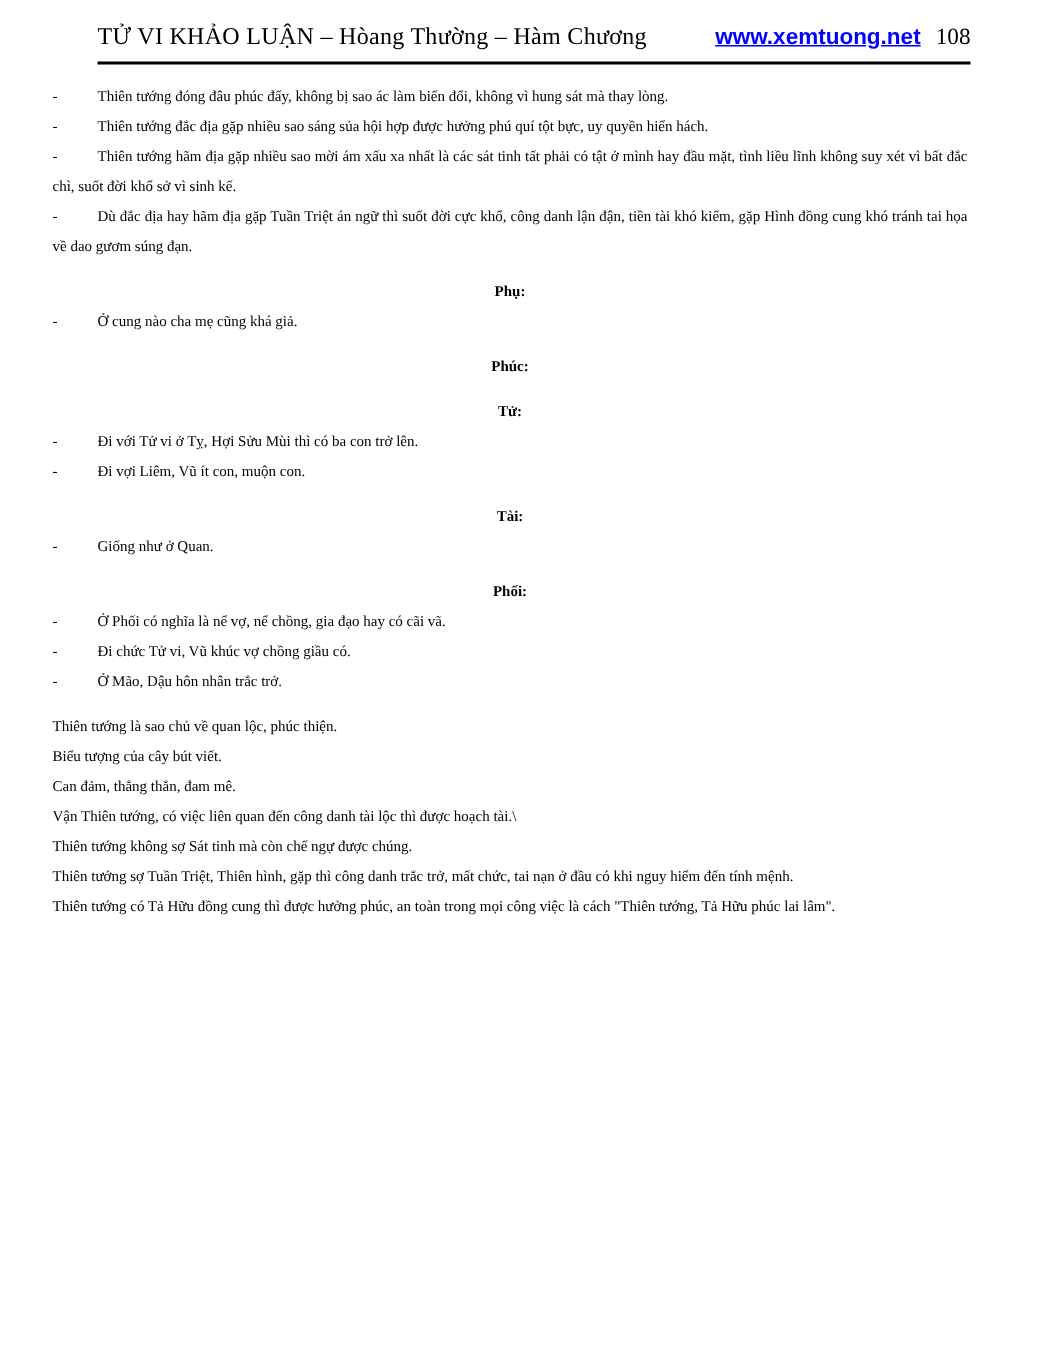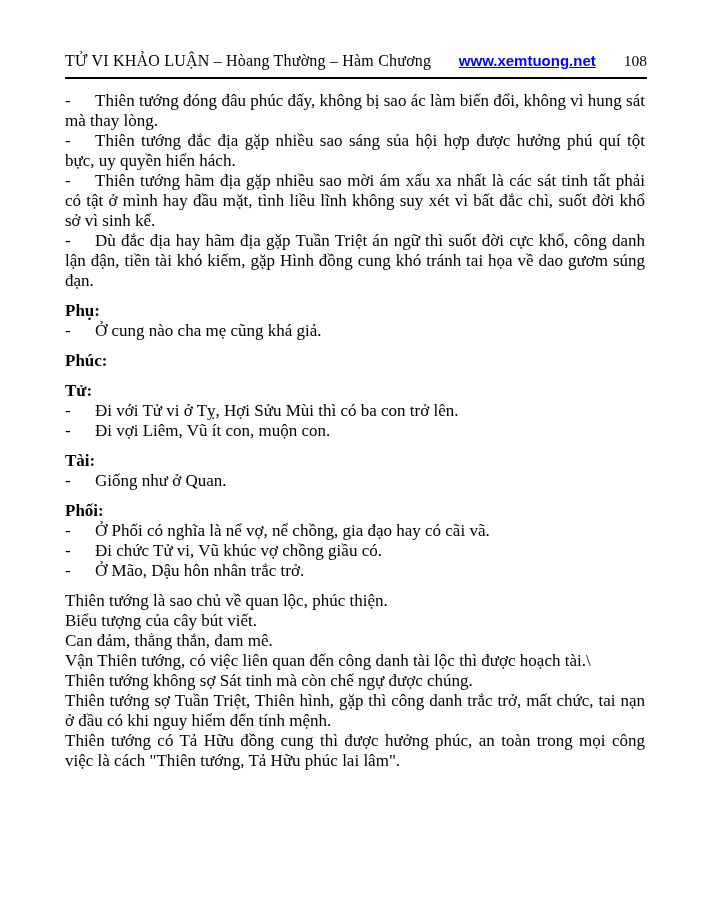--- a/index.html
+++ b/index.html
@@ -11,53 +11,53 @@
     background: #ffffff;
     color: #000000;
     font-family: "Liberation Serif", "DejaVu Serif", serif;
     overflow: hidden;
     box-sizing: border-box;
   }
   .header {
     display: flex;
     justify-content: space-between;
     align-items: baseline;
-    padding: 52px 58px 0 65px;
+    padding: 16px 58px 0 65px;
     font-size: 16px;
     white-space: nowrap;
   }
   .header-title { letter-spacing: 0.2px; }
-  .header-right { display: flex; align-items: baseline; gap: 28px; }
+  .header-right { display: flex; align-items: baseline; gap: 10px; }
   .website-link {
     font-family: "Liberation Sans", "DejaVu Sans", sans-serif;
     font-weight: bold;
     font-size: 15px;
     color: #0000ff;
     text-decoration: underline;
     cursor: pointer;
   }
   .page-number { font-size: 15.5px; text-align: center; }
   .header-rule {
     height: 0;
     border-top: 2px solid #000000;
     margin: 7px 58px 0 65px;
   }
   .content {
-    padding: 12px 60px 0 65px;
-    font-size: 17px;
+    padding: 12px 60px 0 35px;
+    font-size: 10px;
     line-height: 20px;
     text-align: justify;
   }
   .content p { margin: 0; }
   .bullet-dash {
     display: inline-block;
     width: 30px;
   }
   .section { margin-top: 10px; }
-  .section-heading { font-weight: bold; text-align: left; }
+  .section-heading { font-weight: bold; text-align: center; }
 </style>
 </head>
 <body>
 
 <div class="page">
 
   <div class="header">
     <span class="header-title">TỬ VI KHẢO LUẬN – Hòang Thường – Hàm Chương</span>
     <span class="header-right">
       <span class="website-link" style="color: rgb(0, 0, 255);">www.xemtuong.net</span>

